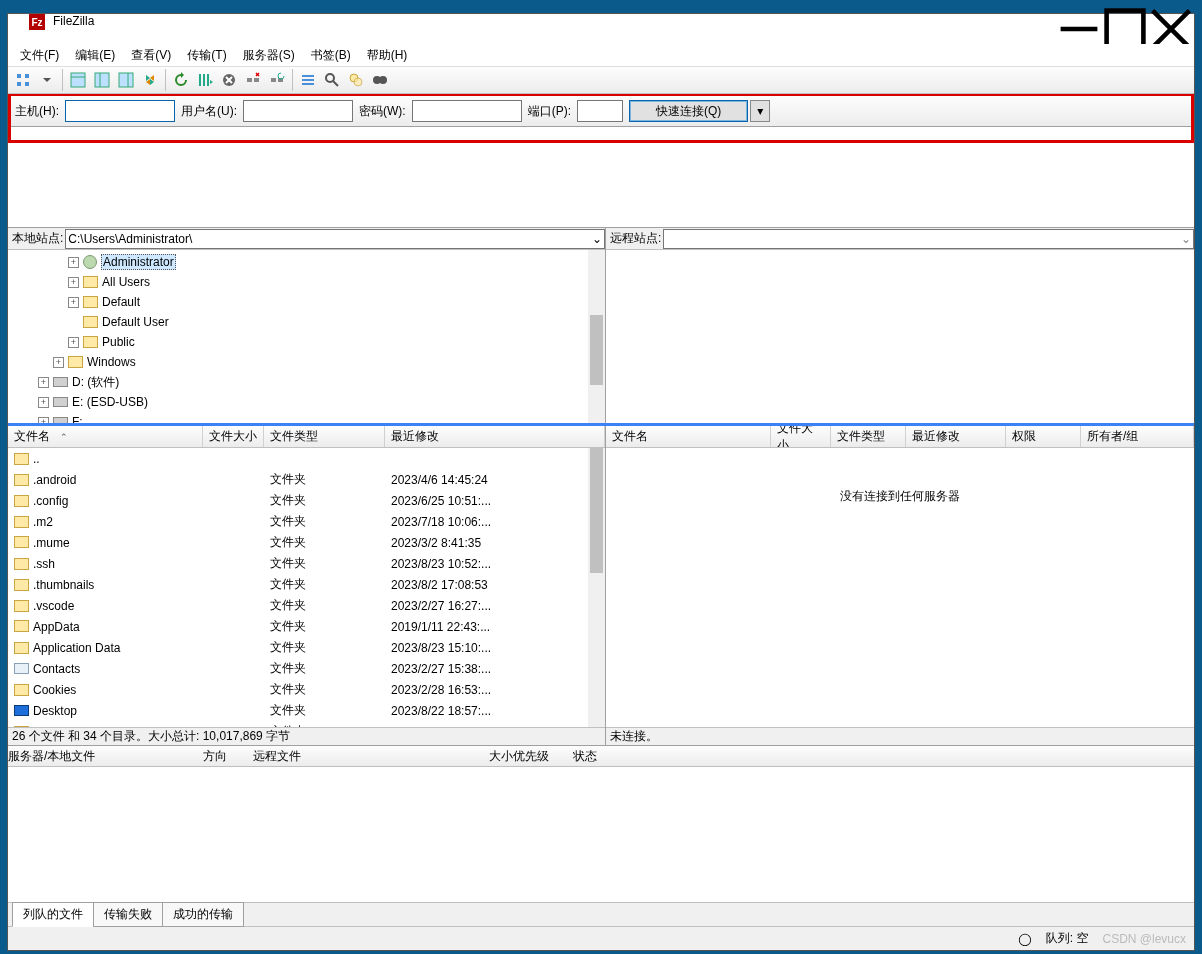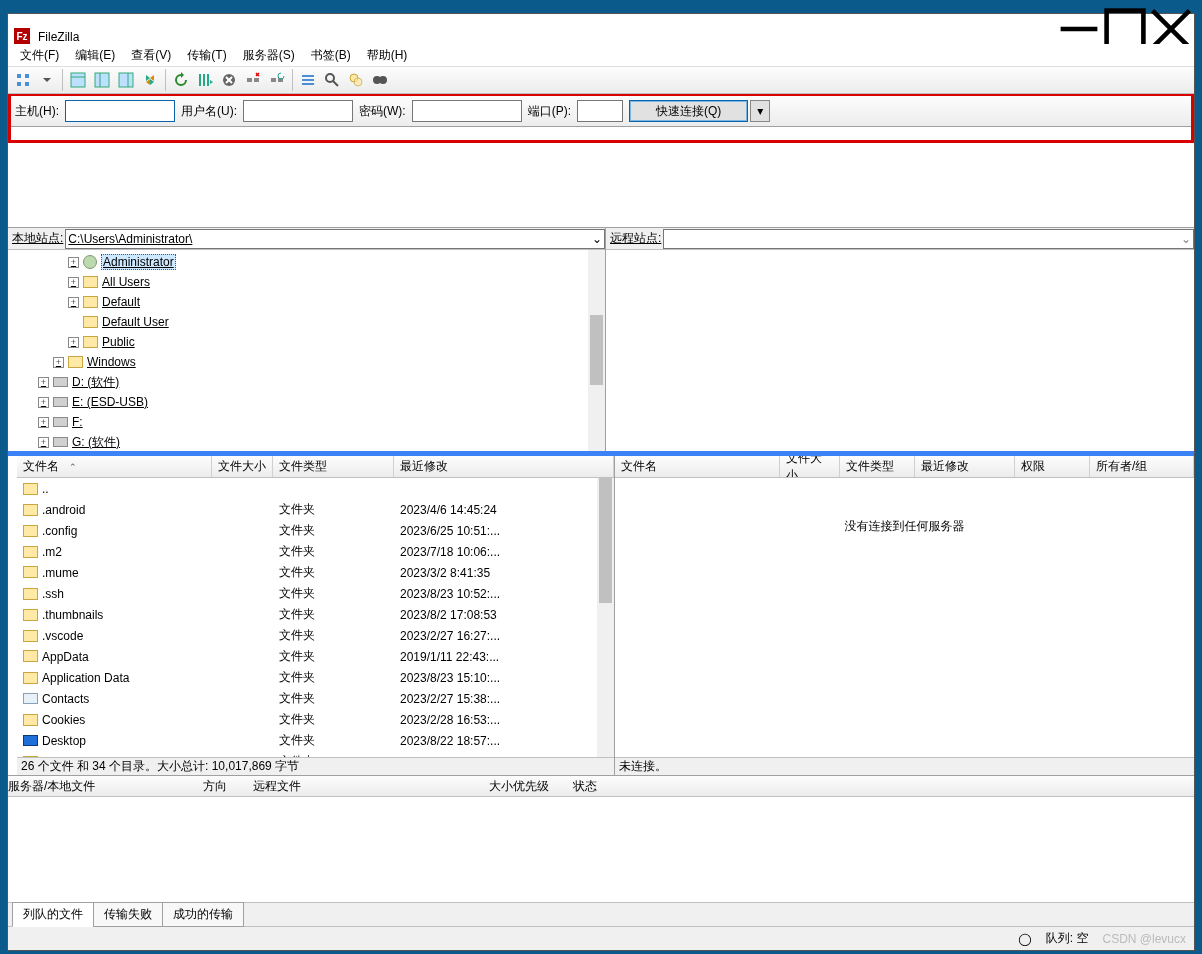--- a/index.html
+++ b/index.html
@@ -1,56 +1,56 @@
 <!DOCTYPE html>
 <html><head>
 <meta charset="utf-8">
 <style>
 *{box-sizing:border-box;margin:0;padding:0;font-family:"Microsoft YaHei",Tahoma,sans-serif;font-size:12px;}
 body{background:#0a5a8c;width:1202px;height:954px;position:relative;overflow:hidden;}
 .window{position:absolute;left:7px;top:13px;width:1188px;height:938px;background:#fff;border:1px solid #555;display:flex;flex-direction:column;}
-.titlebar{height:30px;background:#fff;display:flex;align-items:flex-end;padding-left:6px;}
+.titlebar{height:30px;background:#fff;display:flex;align-items:flex-start;padding-left:21px;}
 .titlebar .appicon{width:16px;height:16px;background:#b30000;color:#fff;font-weight:bold;font-size:10px;display:flex;align-items:center;justify-content:center;margin-right:8px;}
 .titlebar .title{flex:1;}
 .winbtn{width:46px;height:30px;display:flex;align-items:center;justify-content:center;}
 .menubar{height:22px;background:#fff;display:flex;align-items:center;padding-left:6px;gap:4px;}
 .menubar span{padding:2px 6px;}
 .toolbar{height:28px;background:linear-gradient(#fdfdfd,#ececec);border-top:1px solid #ddd;border-bottom:1px solid #c0c0c0;display:flex;align-items:center;padding:0 4px;gap:2px;}
 .tbtn{width:22px;height:22px;display:flex;align-items:center;justify-content:center;border:1px solid transparent;}
 .tbtn svg{width:16px;height:16px;}
 .tsep{width:1px;height:22px;background:#c0c0c0;margin:0 2px;}
 .quickbar-wrap{border:3px solid #d90000;border-top-width:2px;}
 .quickbar{height:30px;background:linear-gradient(#fdfdfd,#ececec);display:flex;align-items:center;padding:0 4px;gap:6px;}
 .quickbar label{white-space:nowrap;}
 .quickbar input{border:1px solid #767676;height:22px;padding:0 2px;background:#fff;}
 .quickbar input.focused{border:1px solid #0a64ad;}
 .qbtn{height:22px;padding:0 26px;background:#e1e1e1;border:1px solid #0a64ad;box-shadow:inset 0 0 0 1px #7bb6e0;}
 .ddbtn{width:20px;height:22px;background:#e1e1e1;border:1px solid #888;display:flex;align-items:center;justify-content:center;margin-left:-4px;}
 .log{height:85px;background:#fff;border-bottom:1px solid #a0a0a0;}
-.midrow{display:flex;height:228px;border-bottom:5px solid #3b82f6;text-decoration:underline;}
+.midrow{display:flex;height:198px;border-bottom:3px solid #3b82f6;}
 .pane{display:flex;flex-direction:column;background:#fff;position:relative;}
 .pane.left{width:598px;border-right:1px solid #a0a0a0;}
 .pane.right{flex:1;}
 .pathrow{height:22px;display:flex;align-items:center;background:#f0f0f0;border-bottom:1px solid #c0c0c0;padding-left:4px;}
 .pathrow label{margin-right:2px;}
 .pathrow .combo{flex:1;height:20px;background:#fff;border:1px solid #767676;display:flex;align-items:center;padding:0 2px;position:relative;}
 .pathrow .combo .dd{position:absolute;right:2px;top:2px;}
 .pathrow.disabled .combo{color:#888;}
 .treebody{flex:1;overflow:hidden;position:relative;}
 .tree{padding:2px 0;}
 .tree-row{display:flex;align-items:center;height:20px;white-space:nowrap;}
 .tree-row .toggle{width:11px;height:11px;border:1px solid #888;background:#fff;color:#555;font-size:9px;line-height:9px;text-align:center;margin-right:4px;}
 .tree-row .spacer{width:15px;display:inline-block;}
 .folder-icon{width:15px;height:12px;background:#ffe9a6;border:1px solid #c9a63f;margin-right:4px;flex-shrink:0;}
 .drive-icon{width:15px;height:10px;background:#d0d0d0;border:1px solid #888;margin-right:4px;flex-shrink:0;}
 .user-icon{width:14px;height:14px;border-radius:50%;background:#bcd9b0;border:1px solid #7a9a6e;margin-right:4px;flex-shrink:0;}
 .tree-row.sel span.lbl{background:#cde8ff;border:1px dotted #555;padding:0 1px;}
 .vscroll{position:absolute;right:0;top:0;width:17px;height:100%;background:#f0f0f0;}
 .vscroll .thumb{position:absolute;left:2px;width:13px;background:#c0c0c0;}
-.filerow{display:flex;height:319px;margin-left:9px;}
+.filerow{display:flex;height:319px;}
 .filepane{display:flex;flex-direction:column;background:#fff;}
 .filepane.left{width:598px;border-right:1px solid #a0a0a0;}
 .filepane.right{flex:1;}
 .listhdr{height:22px;background:linear-gradient(#fdfdfd,#ececec);border-bottom:1px solid #c0c0c0;display:flex;align-items:center;}
 .listhdr .col{padding:0 6px;border-right:1px solid #d0d0d0;height:100%;display:flex;align-items:center;overflow:hidden;}
 .listbody{flex:1;overflow:hidden;position:relative;}
 .frow{display:flex;align-items:center;height:21px;}
 .frow .cell{padding:0 6px;overflow:hidden;white-space:nowrap;}
 .nofile{text-align:center;padding-top:40px;color:#000;}
 .statusline{height:18px;background:#f0f0f0;border-top:1px solid #c0c0c0;padding:0 4px;display:flex;align-items:center;}

